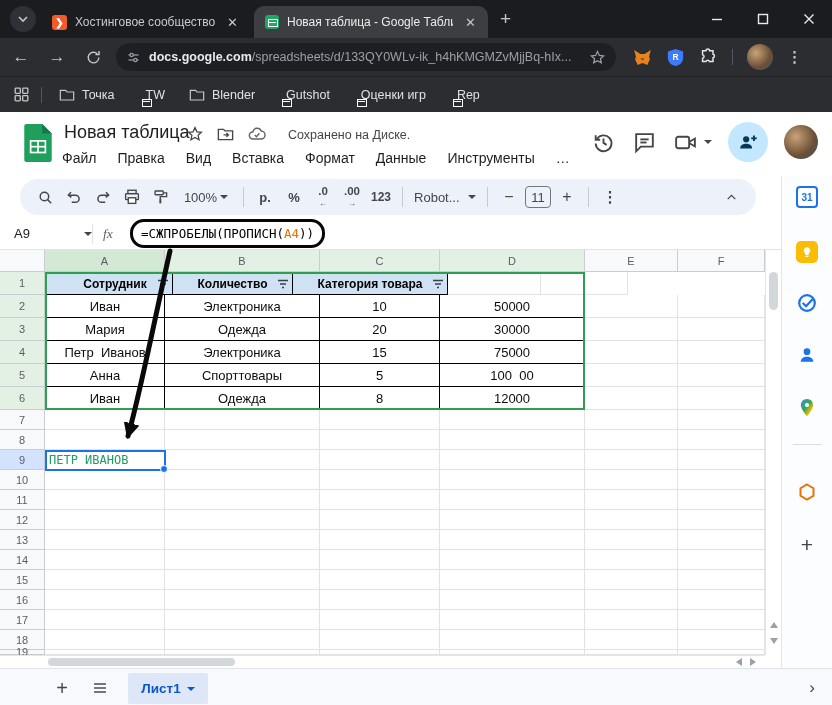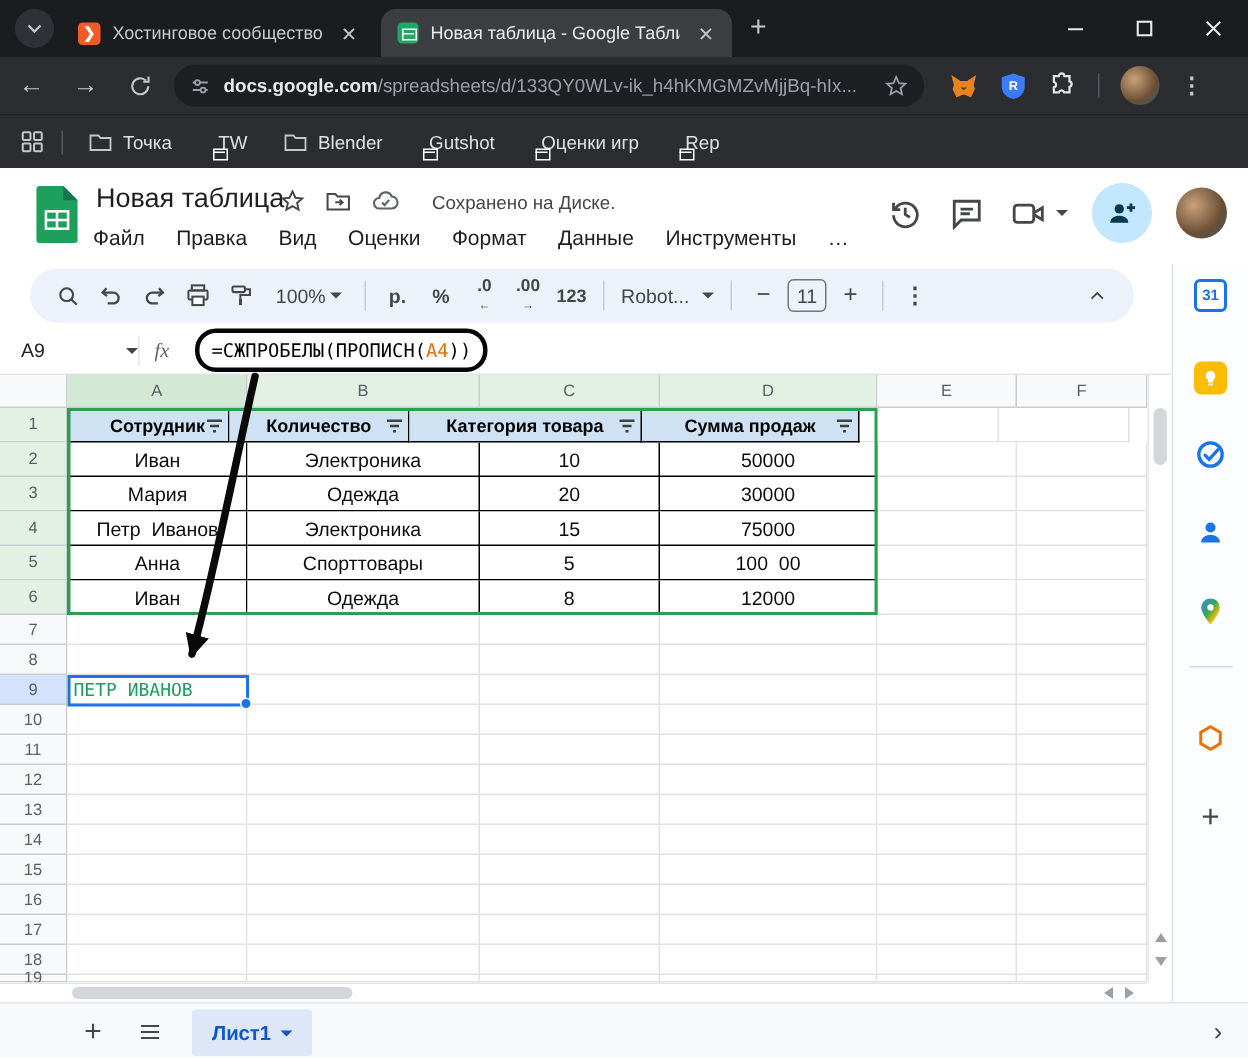--- a/index.html
+++ b/index.html
@@ -276,21 +276,21 @@
     <svg width="20" height="20" viewBox="0 0 24 24">
         <path d="M7 18 a4.2 4.2 0 0 1 0-8.4 a5.2 5.2 0 0 1 10-1.2 a4.1 4.1 0 0 1 -.3 9.6 z" fill="none" stroke="#5f6368" stroke-width="1.7"></path>
         <path d="M9.3 13.3 l2 2 l3.6 -4.2" fill="none" stroke="#5f6368" stroke-width="1.7"></path>
       </svg>
   </div>
   <div id="save-status">Сохранено на Диске.</div>
   <div id="menubar">
       <span class="menu-item">Файл</span>
       <span class="menu-item">Правка</span>
       <span class="menu-item">Вид</span>
-      <span class="menu-item">Оценки</span>
+      <span class="menu-item">Вставка</span>
       <span class="menu-item">Формат</span>
       <span class="menu-item">Данные</span>
       <span class="menu-item">Инструменты</span>
       <span class="menu-item">…</span>
     </div>
   <div id="hdr-right">
     <svg width="25" height="25" viewBox="0 0 24 24">
         <path d="M4.5 5 v4.3 h4.3" fill="none" stroke="#444746" stroke-width="1.8"></path>
         <path d="M5.5 9 a7.6 7.6 0 1 1 -1 4" fill="none" stroke="#444746" stroke-width="1.8"></path>
         <path d="M12 8.2 v4.2 l3 1.9" fill="none" stroke="#444746" stroke-width="1.8"></path>
@@ -406,40 +406,35 @@
         <div class="corner" style="width: 45px; height: 22px;"></div>
         <div class="ch selcol" style="width: 120px; height: 22px;">A</div>
         <div class="ch rangecol" style="width: 155px; height: 22px;">B</div>
         <div class="ch rangecol" style="width: 120px; height: 22px;">C</div>
         <div class="ch rangecol" style="width: 145px; height: 22px;">D</div>
         <div class="ch" style="width: 93px; height: 22px;">E</div>
         <div class="ch" style="width: 87px; height: 22px;">F</div>
       </div>
       <div class="grow">
         <div class="rh rangerow" style="width: 45px; height: 23px;">1</div>
-        <div class="cell th bt bl" style="width: 108px; height: 23px; padding-left: 12px;"><span>Сотрудник</span><svg class="filtic" width="12" height="11" viewBox="0 0 12 11">
+        <div class="cell th bt bl" style="width: 128px; height: 23px; padding-left: 12px;"><span>Сотрудник</span><svg class="filtic" width="12" height="11" viewBox="0 0 12 11">
             <line x1="1" y1="2" x2="11" y2="2" stroke="#3c4043" stroke-width="1.6"></line>
             <line x1="3" y1="5.5" x2="9" y2="5.5" stroke="#3c4043" stroke-width="1.6"></line>
             <line x1="5" y1="9" x2="7" y2="9" stroke="#3c4043" stroke-width="1.6"></line>
           </svg></div>
         <div class="cell th bt" style="width: 120px; height: 23px;"><span>Количество</span><svg class="filtic" width="12" height="11" viewBox="0 0 12 11">
             <line x1="1" y1="2" x2="11" y2="2" stroke="#3c4043" stroke-width="1.6"></line>
             <line x1="3" y1="5.5" x2="9" y2="5.5" stroke="#3c4043" stroke-width="1.6"></line>
             <line x1="5" y1="9" x2="7" y2="9" stroke="#3c4043" stroke-width="1.6"></line>
           </svg></div>
         <div class="cell th bt" style="width: 155px; height: 23px;"><span>Категория товара</span><svg class="filtic" width="12" height="11" viewBox="0 0 12 11">
             <line x1="1" y1="2" x2="11" y2="2" stroke="#3c4043" stroke-width="1.6"></line>
             <line x1="3" y1="5.5" x2="9" y2="5.5" stroke="#3c4043" stroke-width="1.6"></line>
             <line x1="5" y1="9" x2="7" y2="9" stroke="#3c4043" stroke-width="1.6"></line>
           </svg></div>
-        <div class="cell th bt" style="width: 145px; height: 23px;"><span>Сумма продаж</span><svg class="filtic" width="12" height="11" viewBox="0 0 12 11">
-            <line x1="1" y1="2" x2="11" y2="2" stroke="#3c4043" stroke-width="1.6"></line>
-            <line x1="3" y1="5.5" x2="9" y2="5.5" stroke="#3c4043" stroke-width="1.6"></line>
-            <line x1="5" y1="9" x2="7" y2="9" stroke="#3c4043" stroke-width="1.6"></line>
-          </svg></div>
         <div class="cell" style="width: 93px; height: 23px;"></div>
         <div class="cell" style="width: 87px; height: 23px;"></div>
       </div>
       <div class="grow">
         <div class="rh rangerow" style="width: 45px; height: 23px;">2</div>
         <div class="cell td bl" style="width: 120px; height: 23px;">Иван</div>
         <div class="cell td" style="width: 155px; height: 23px;">Электроника</div>
         <div class="cell td" style="width: 120px; height: 23px;">10</div>
         <div class="cell td" style="width: 145px; height: 23px;">50000</div>
         <div class="cell" style="width: 93px; height: 23px;"></div>

